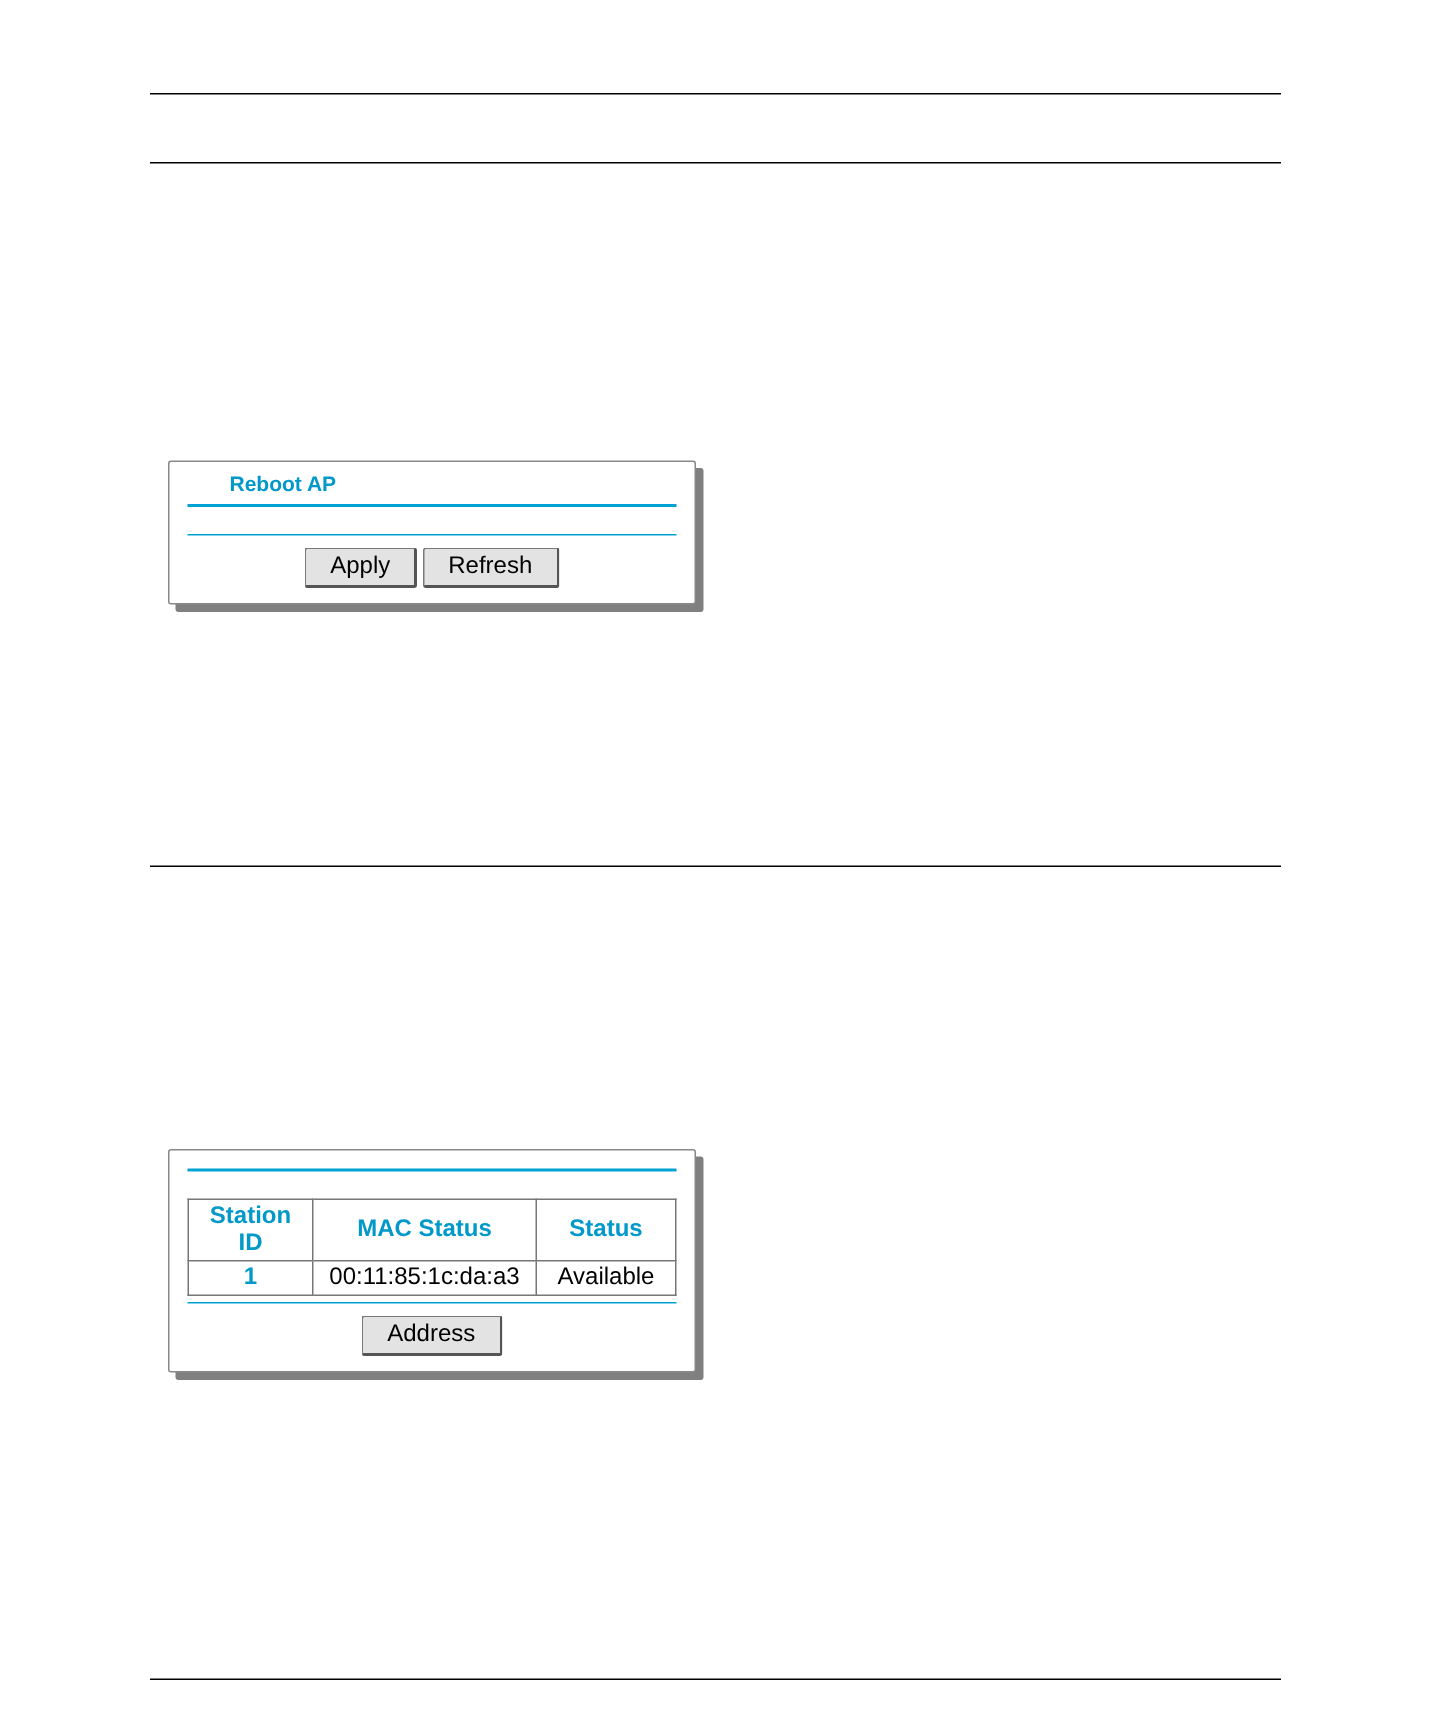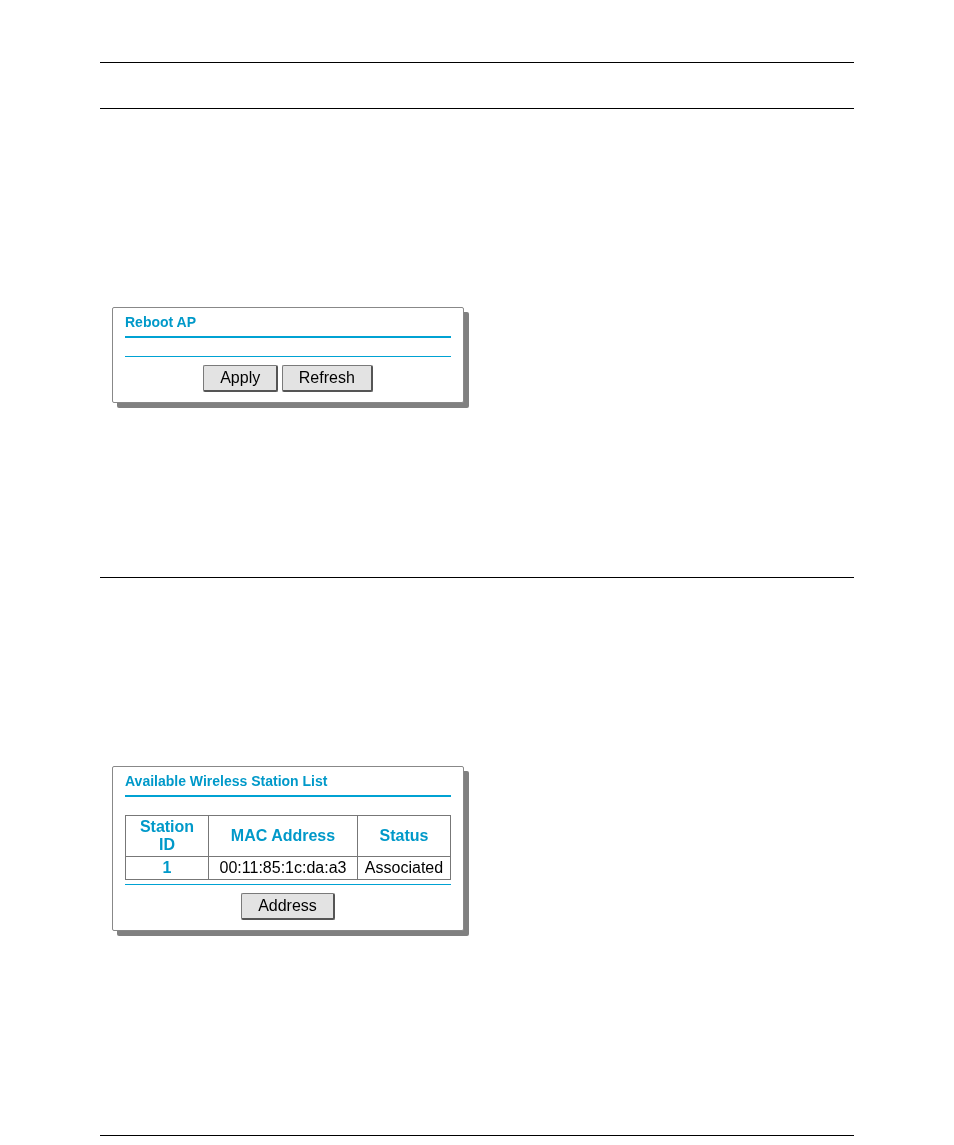--- a/index.html
+++ b/index.html
@@ -40,20 +40,21 @@
     border: 1px solid #888;
     border-radius: 2px;
     box-sizing: border-box;
     padding: 6px 12px 10px 12px;
   }
   .panel-title {
     color: #0099c9;
     font-weight: bold;
     font-size: 14px;
     margin-bottom: 6px;
+    margin-left: 28px;
   }
   .cyan-rule {
     border-top: 2px solid #00a2d3;
     margin: 6px 0 18px 0;
   }
   .cyan-rule-thin {
     border-top: 1px solid #00a2d3;
     margin: 6px 0 8px 0;
   }
   .row {
@@ -138,35 +139,34 @@
   <div class="hr-section"></div>
 
   <div class="spacer-lg"></div>
   <div class="spacer-lg"></div>
   <div style="height:20px;"></div>
 
   
   <div class="panel-wrap">
     <div class="panel-shadow"></div>
     <div class="panel" style="width:352px;">
-      <div class="panel-title">Available Wireless Station List</div>
       <div class="cyan-rule"></div>
       <table class="data">
         <thead>
           <tr>
             <th style="width:70px;">Station ID</th>
-            <th>MAC Address</th>
+            <th>MAC Status</th>
             <th style="width:80px;">Status</th>
           </tr>
         </thead>
         <tbody>
           <tr>
             <td style="color:#0099c9;font-weight:bold;">1</td>
             <td>00:11:85:1c:da:a3</td>
-            <td>Associated</td>
+            <td>Available</td>
           </tr>
         </tbody>
       </table>
       <div class="cyan-rule-thin" style="margin-top:4px;"></div>
       <div class="btn-row">
         <button class="classic">Address</button>
       </div>
     </div>
   </div>
 

